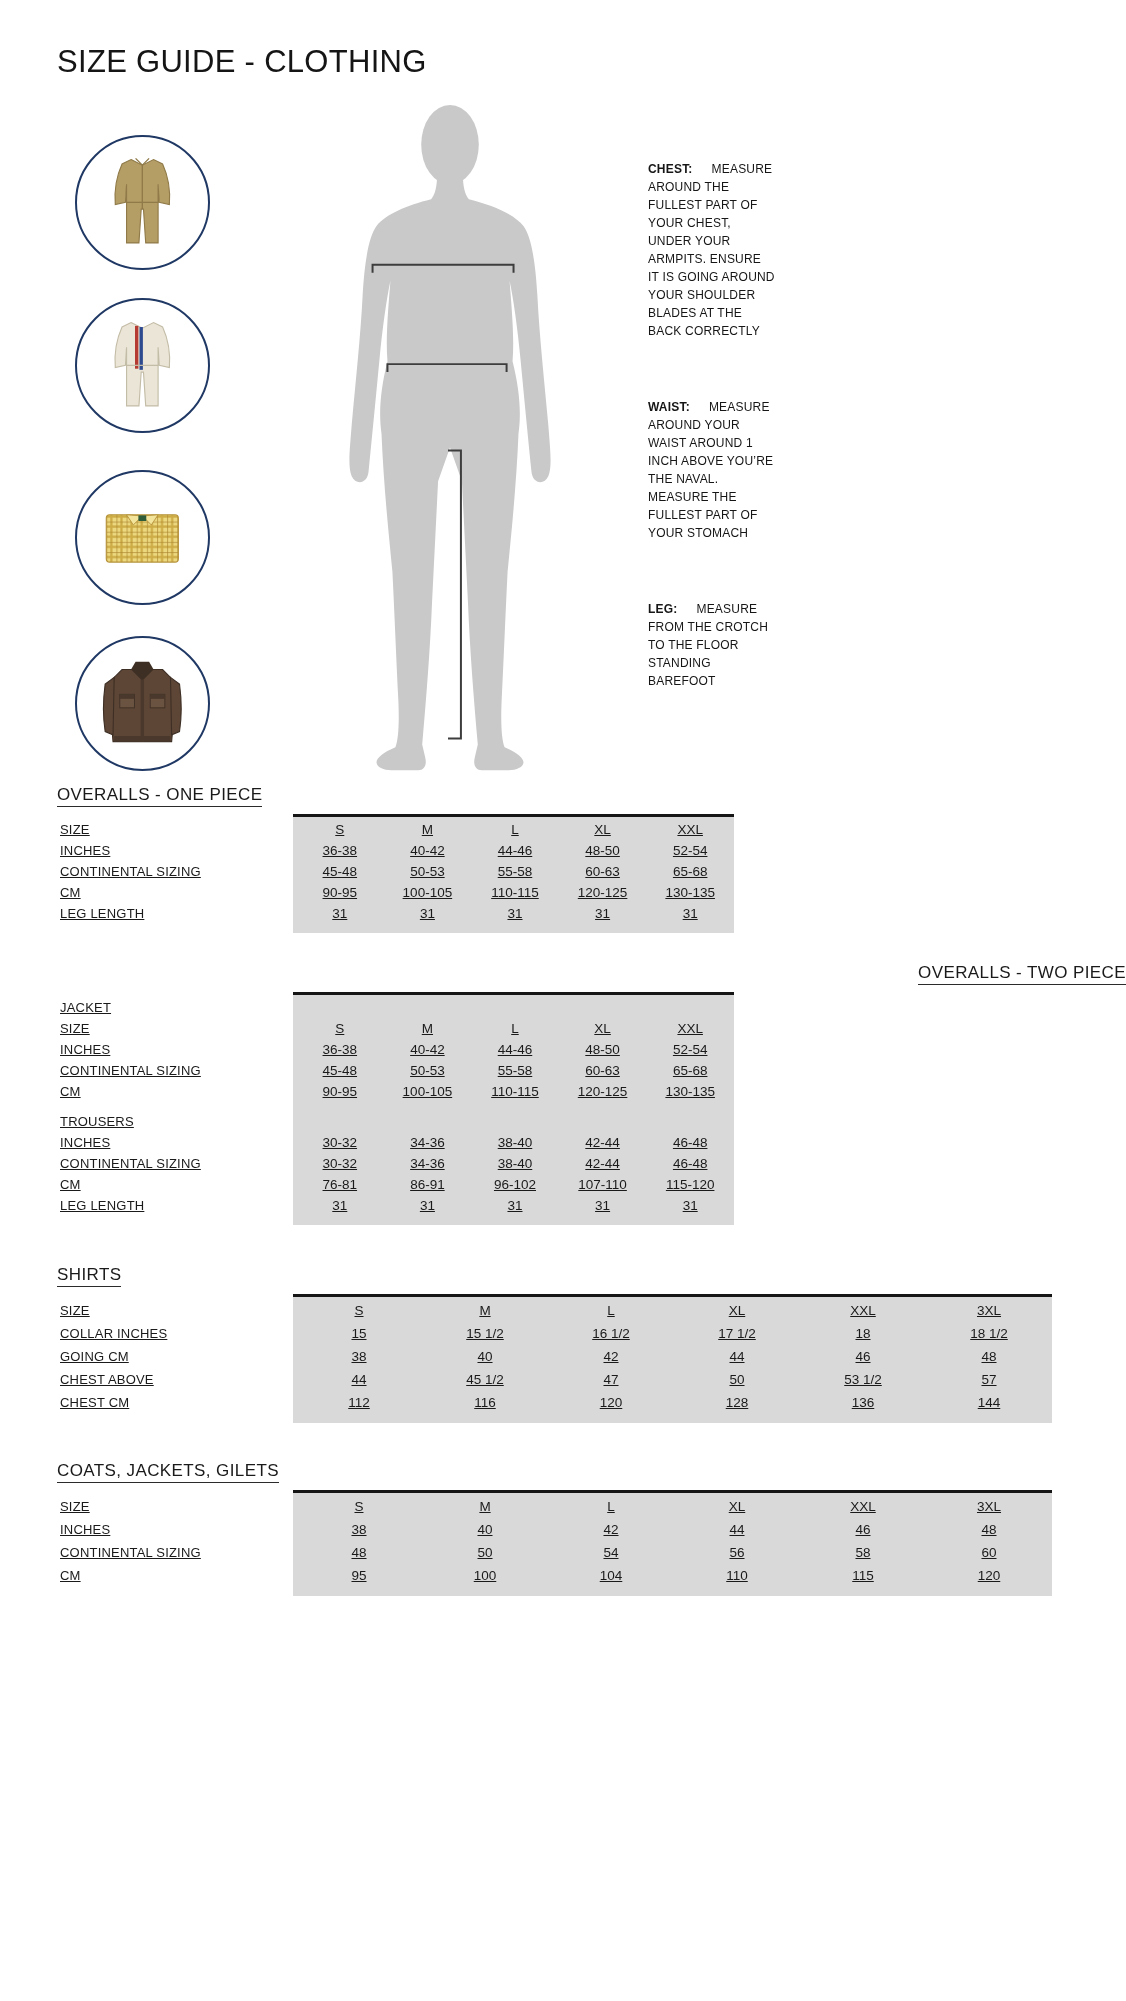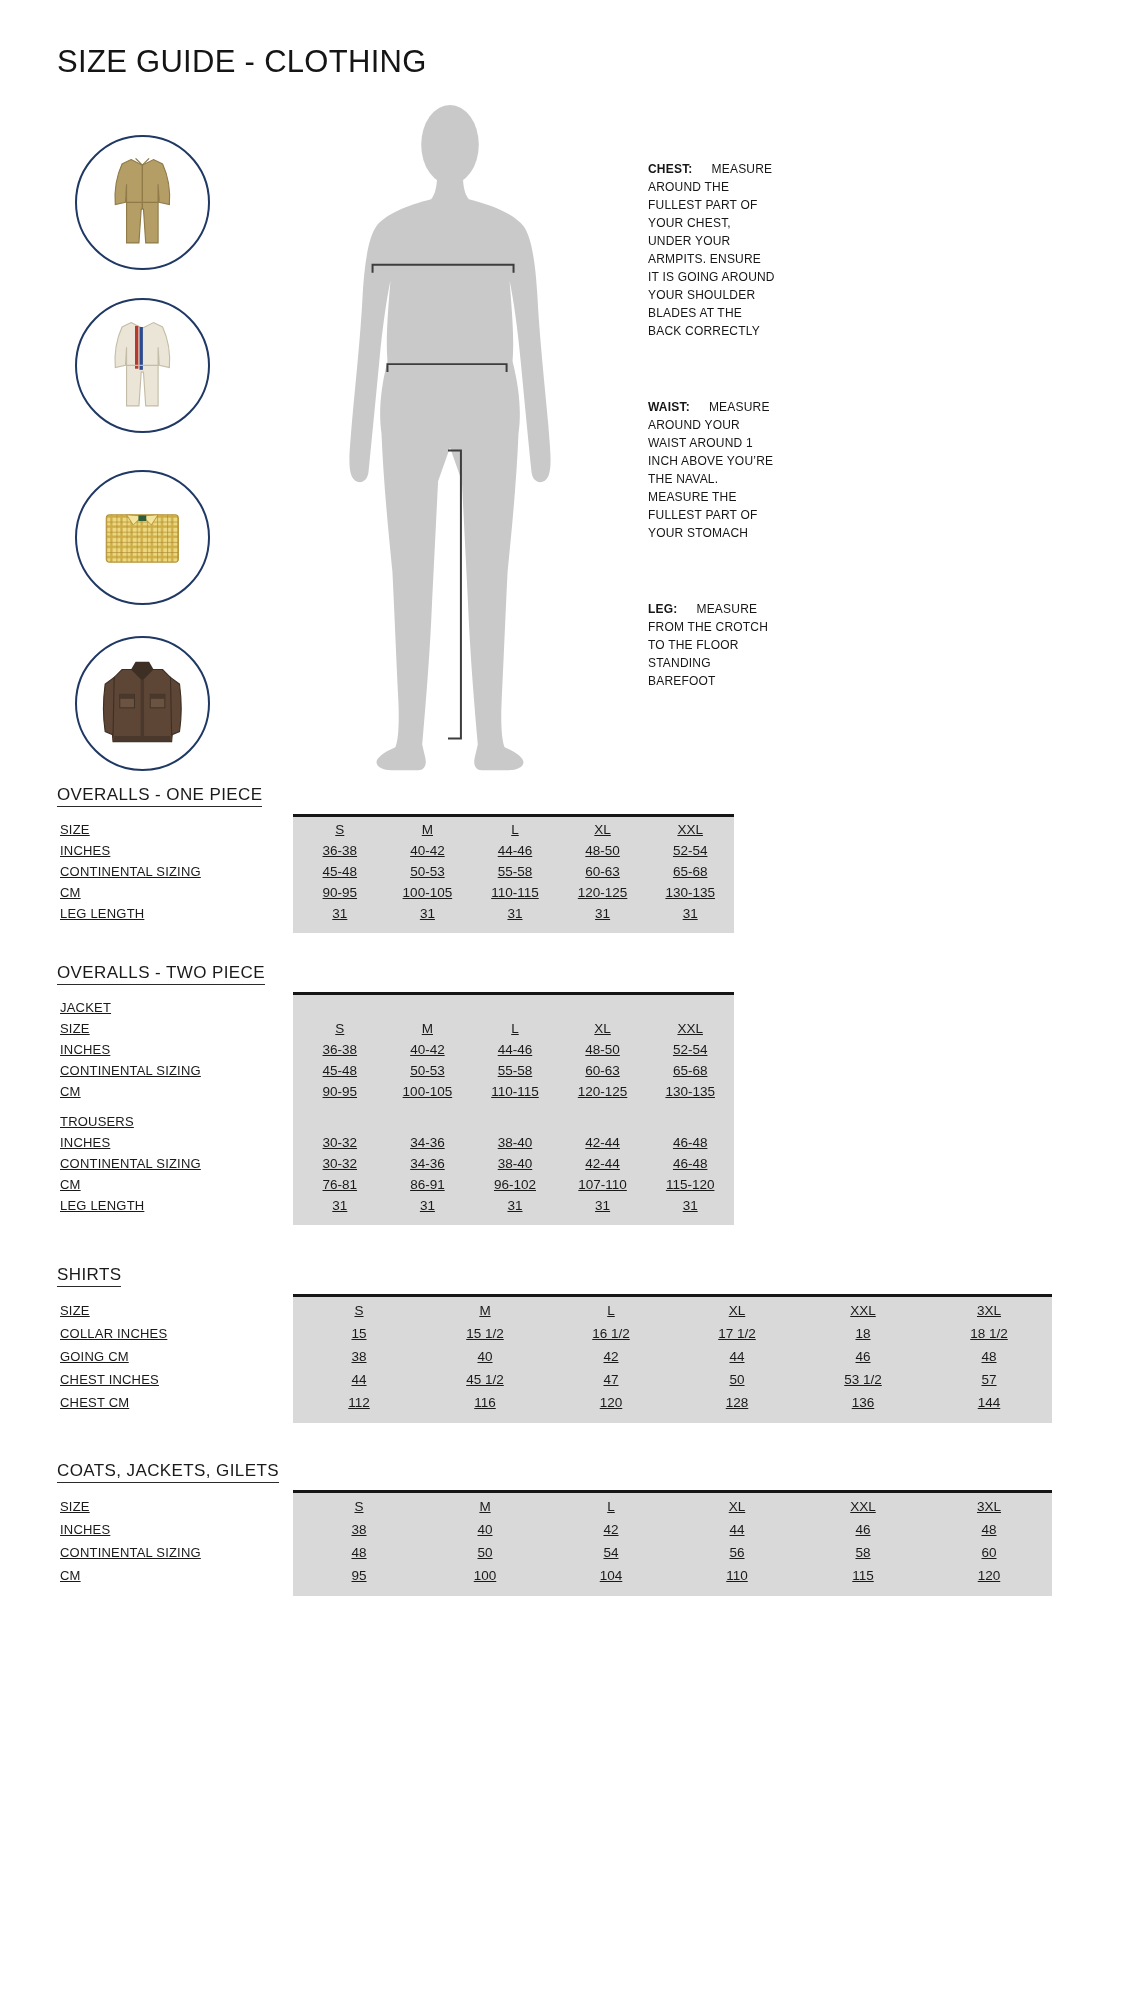--- a/index.html
+++ b/index.html
@@ -26,21 +26,21 @@
   .m-text{
     position:absolute;left:648px;width:127px;
     font-size:12px;line-height:18px;letter-spacing:.2px;color:#161616;
   }
   .m-chest{top:62px}.m-waist{top:300px}.m-leg{top:502px}
   .m-label{font-weight:bold;margin-right:19px;}
   
   .sec-head{margin:0 0 9px 57px;font-size:17px;letter-spacing:.4px;color:#1a1a1a;}
   .sec-head span{border-bottom:1.5px solid #2b2b2b;padding-bottom:2px;}
   .mt-a{margin-top:-8px;}
-  .mt-b{margin-top:30px;}
+  .mt-b{margin-top:30px;text-align:right;}
   .mt-c{margin-top:40px;}
   .mt-d{margin-top:38px;}
   
   .size-table{margin-left:57px;}
   .w5{width:677px;}
   .w6{width:995px;}
   .t-body{position:relative;padding:5px 0 9px;}
   .t-body::before{
     content:"";position:absolute;left:236px;right:0;top:0;bottom:0;
     background:#d9d9d9;border-top:3px solid #161616;
@@ -363,21 +363,21 @@
         <div class="t-vals">
           <div class="t-cell">38</div>
           <div class="t-cell">40</div>
           <div class="t-cell">42</div>
           <div class="t-cell">44</div>
           <div class="t-cell">46</div>
           <div class="t-cell">48</div>
         </div>
       </div>
       <div class="t-row">
-        <div class="t-label">CHEST INCHES</div>
+        <div class="t-label">CHEST ABOVE</div>
         <div class="t-vals">
           <div class="t-cell">44</div>
           <div class="t-cell">45 1/2</div>
           <div class="t-cell">47</div>
           <div class="t-cell">50</div>
           <div class="t-cell">53 1/2</div>
           <div class="t-cell">57</div>
         </div>
       </div>
       <div class="t-row">

